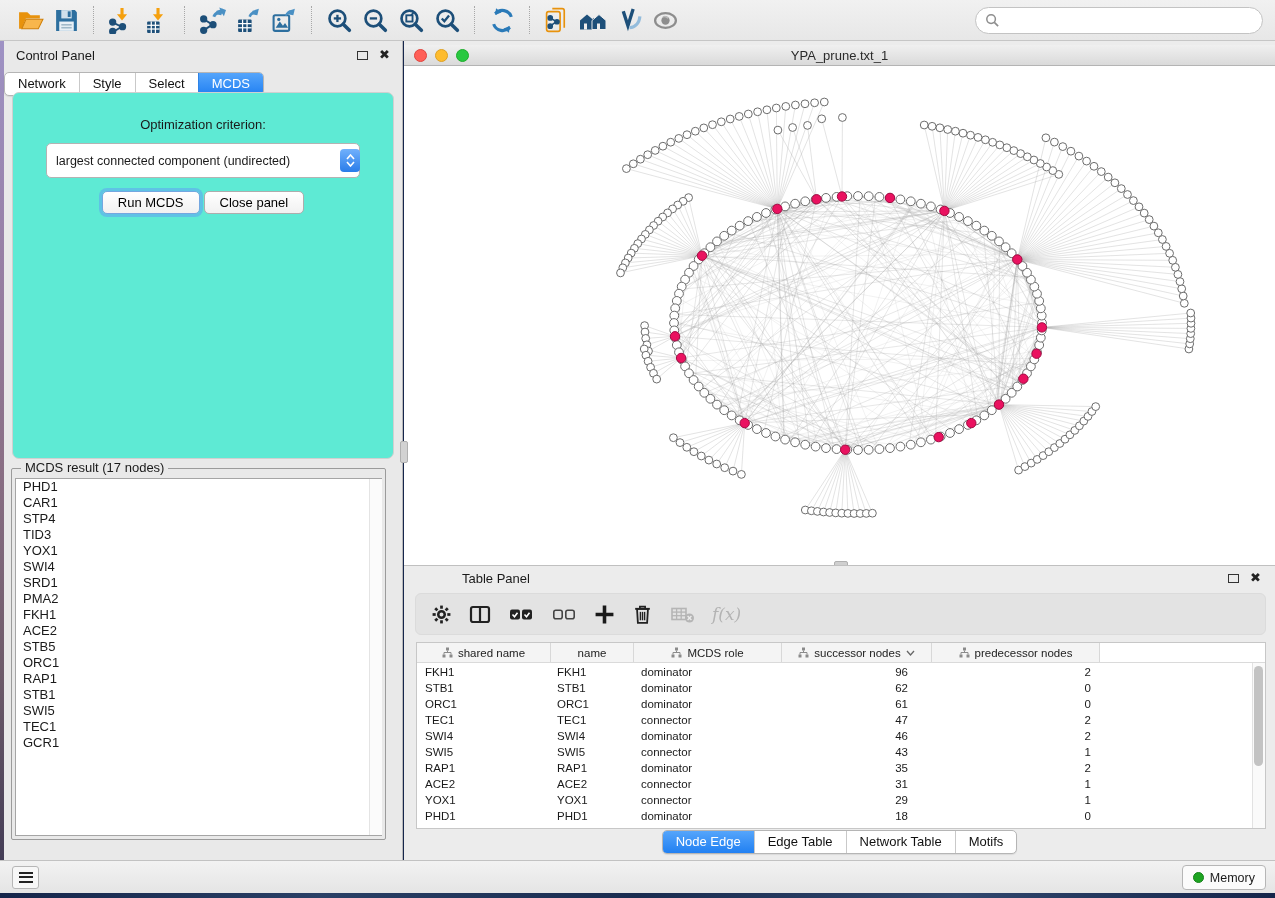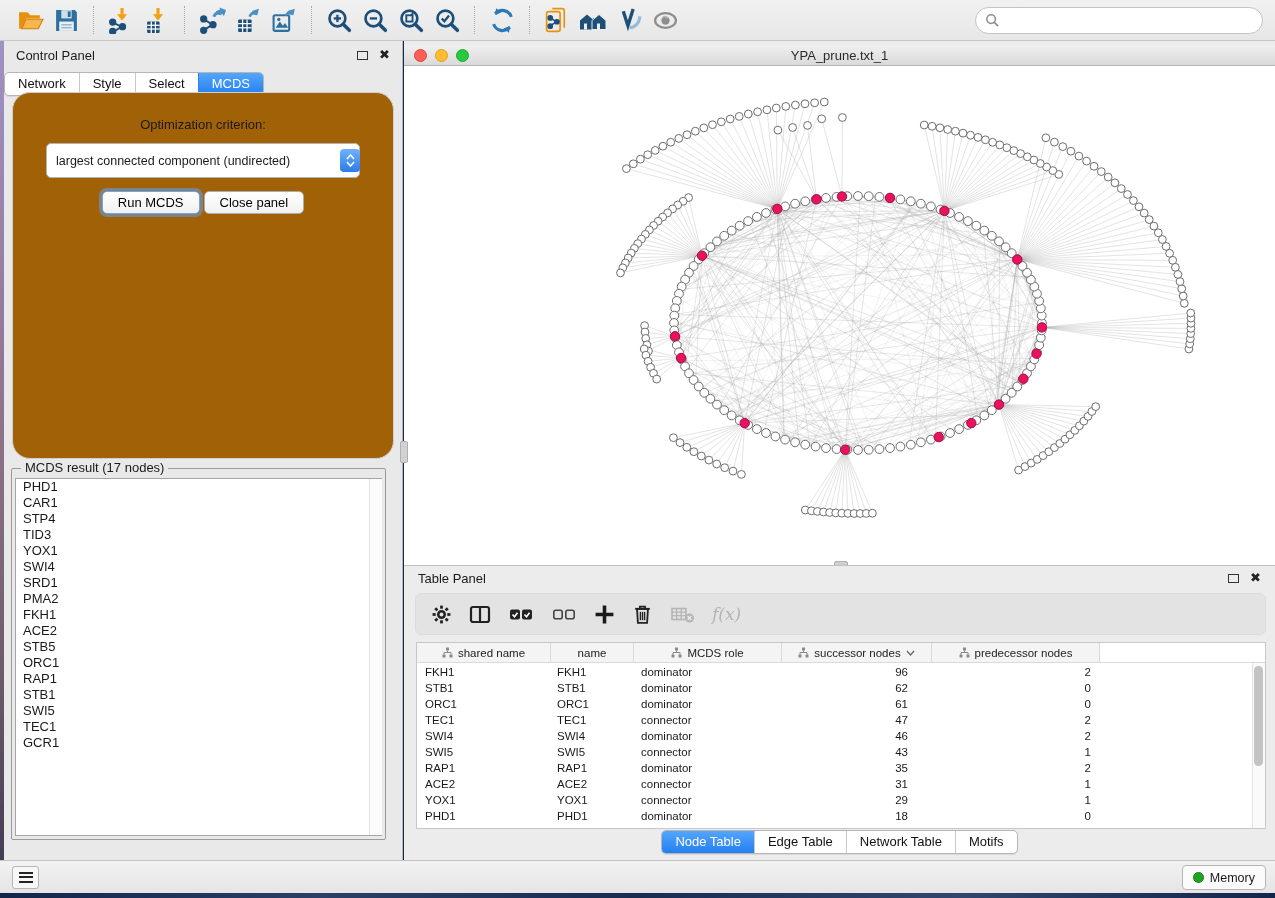--- a/index.html
+++ b/index.html
@@ -33,21 +33,21 @@
   .close-glyph { font-size:13px; font-weight:bold; color:#222; line-height:10px; }
 
   .cp-tabs { position:absolute; top:31px; left:0; right:0; display:flex; justify-content:flex-start; }
   .seg { display:flex; border:1px solid #b5b5b5; border-radius:5px; background:#fff; overflow:hidden;
     box-shadow:0 1px 1px rgba(0,0,0,.08); }
   .seg .tab { padding:3px 13px 4px; font-size:13px; border-left:1px solid #c9c9c9; color:#111; }
   .seg .tab:first-child { border-left:none; }
   .seg .tab.selected { background:linear-gradient(#55a5fb,#2180f2); color:#fff; border-left-color:#2e83e6; }
 
   .cp-card { position:absolute; left:8px; right:8px; top:51px; height:367px;
-    background:#a16207; border:1px solid #d0d0d0; border-radius:18px; }
+    background:#5eead4; border:1px solid #d0d0d0; border-radius:7px; }
   .opt-label { text-align:center; margin-top:24px; font-size:13px; }
   .combo { margin:11px auto 0; width:314px; height:35px; background:#fff;
     border:1px solid #b3b3b3; border-radius:5px; display:flex; align-items:center; position:relative; }
   .combo-text { flex:1; font-size:12.5px; padding-left:9px; white-space:nowrap; }
   .combo-stepper { width:20px; height:23px; margin:-1px -1px -1px 0; border-radius:4px;
     background:linear-gradient(#71b1fc,#2a7ce9); display:flex; flex-direction:column;
     align-items:center; justify-content:center; gap:1px; }
   .btn-row { display:flex; justify-content:center; gap:4px; margin-top:13px; }
   .btn { background:linear-gradient(#ffffff,#f1f1f1); border:1px solid #adadad; border-radius:5px;
     font-size:13px; padding:3px 15px; }
@@ -73,21 +73,21 @@
   .net-title { position:absolute; left:0; right:0; top:3px; text-align:center; font-size:13px; color:#2b2b2b; }
   .net-canvas { position:absolute; top:25px; left:0; right:0; bottom:0; background:#fff; }
   .net-canvas svg { display:block; }
   .split-h { position:absolute; left:-4px; top:400px; width:8px; height:22px;
     background:#d2d2d2; border:1px solid #b0b0b0; border-radius:2px; }
   .split-v { position:absolute; bottom:-5px; left:430px; width:14px; height:9px;
     background:#cfcfcf; border:1px solid #b0b0b0; border-radius:2px; }
 
   
   .table-panel { position:absolute; left:404px; top:565px; right:0; bottom:38px; background:#ececec; border-top:1px solid #c0c0c0; }
-  .tp-head { height:24px; display:flex; align-items:center; padding:0 14px; }
+  .tp-head { height:24px; display:flex; align-items:center; padding:0 14px;margin-left:44px; }
   .tp-toolbar { margin:3px 9px 0 11px; height:42px; background:#e3e3e3; border:1px solid #dbdbdb;
     border-radius:6px; display:flex; align-items:center; gap:17px; padding:0 15px; }
   .fx-label { font-size:17px; font-style:italic; font-family:"DejaVu Serif","Liberation Serif",serif; color:#b3b3b3; }
 
   .table-wrap { position:absolute; left:12px; right:9px; top:76px; height:187px; background:#fff; border:1px solid #c7c7c7; }
   .thead { display:flex; height:20px; background:#f4f4f4; border-bottom:1px solid #dadada; font-size:11.5px; color:#222; }
   .th { display:flex; align-items:center; justify-content:center; gap:5px; border-right:1px solid #d8d8d8; }
   .th:last-child { border-right:none; }
   .w0{width:134px} .w1{width:83px} .w2{width:148px} .w3{width:150px} .w4{width:168px}
   .th.fill { flex:1; background:#fff; }
@@ -1302,21 +1302,21 @@
             <div class="td td4">0</div>
           </div>
         </div>
       <div class="vscroll">
           <div class="vthumb"></div>
         </div>
     </div>
 
     <div class="tp-tabs">
       <div class="seg">
-        <span class="tab selected">Node Table</span>
+        <span class="tab selected">Node Edge</span>
         <span class="tab">Edge Table</span>
         <span class="tab">Network Table</span>
         <span class="tab">Motifs</span>
       </div>
     </div>
   </div>
 
   <div class="statusbar">
     <div class="list-btn">
         <span class="list-glyph"></span>

